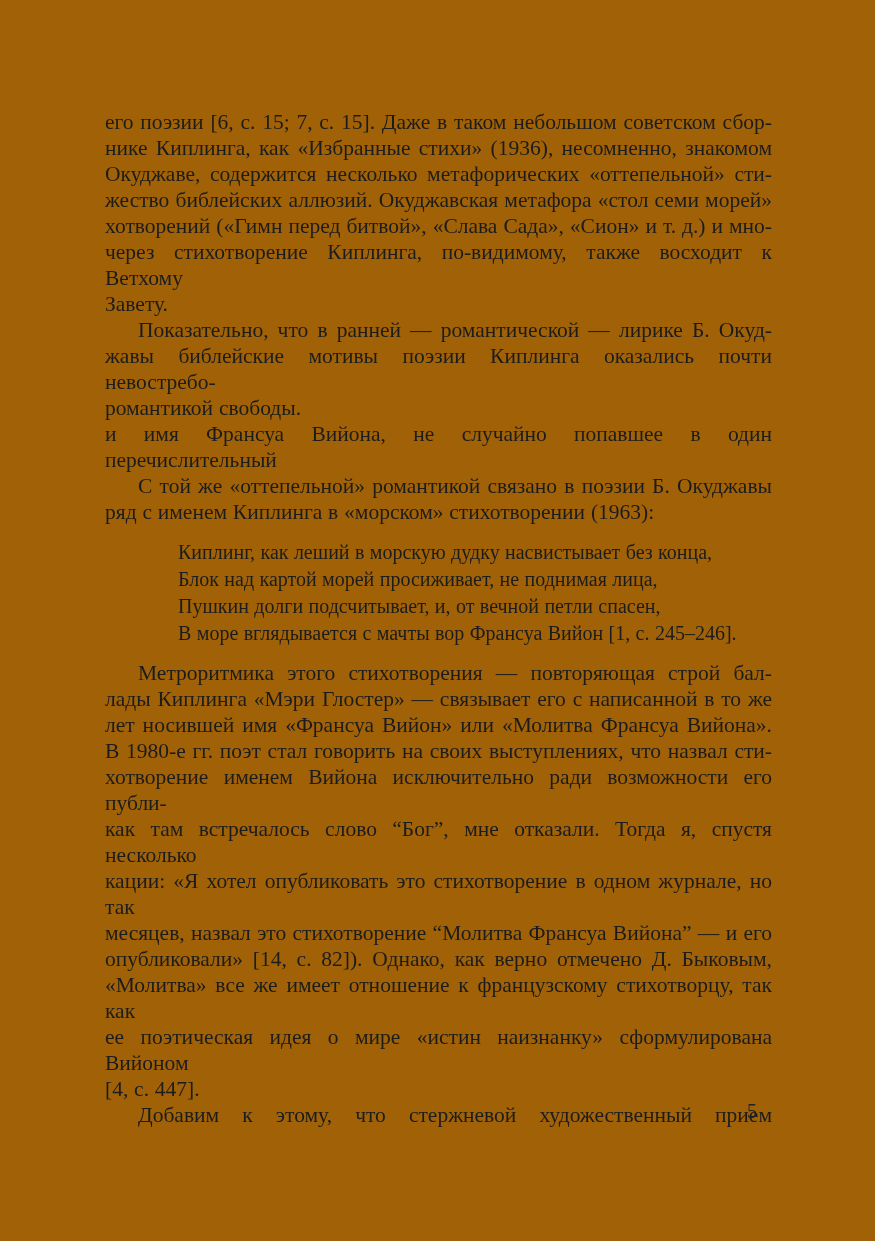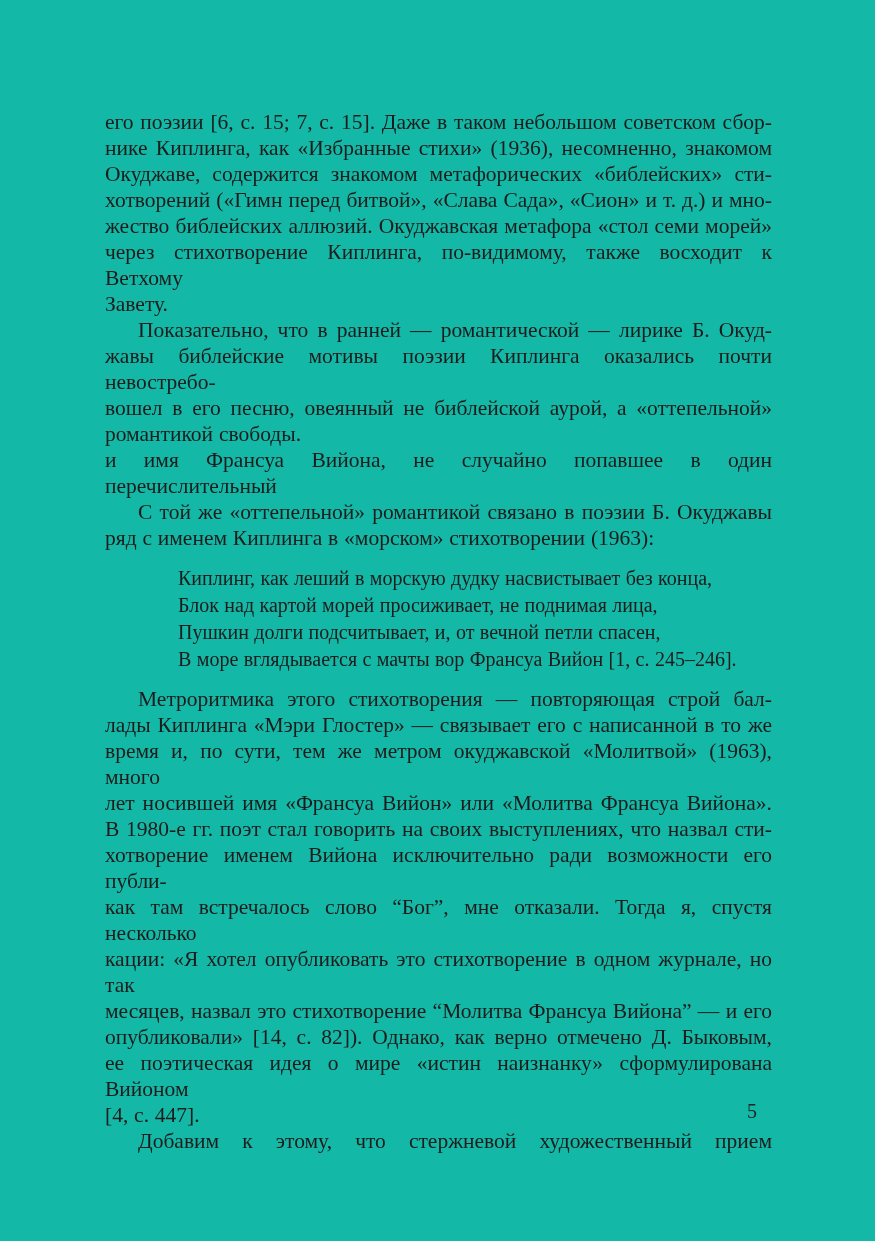--- a/index.html
+++ b/index.html
@@ -4,21 +4,21 @@
 <style>
   html, body {
     margin: 0;
     padding: 0;
     background: #ffffff;
   }
   .page {
     position: relative;
     width: 875px;
     height: 1241px;
-    background: #14b8a6;
+    background: #a16207;
     font-family: "Liberation Serif", "DejaVu Serif", serif;
     color: #1c1c1c;
     overflow: hidden;
   }
   .text-block {
     position: absolute;
     left: 105px;
     top: 109px;
     width: 667px;
   }
@@ -55,54 +55,53 @@
   }
 </style>
 </head>
 <body>
 
 <div class="page">
   <div class="text-block">
     <div class="para">
         <div class="line">его поэзии [6, с. 15; 7, с. 15]. Даже в таком небольшом советском сбор-</div>
         <div class="line">нике Киплинга, как «Избранные стихи» (1936), несомненно, знакомом</div>
-        <div class="line">Окуджаве, содержится знакомом метафорических «библейских» сти-</div>
+        <div class="line">Окуджаве, содержится несколько метафорических «оттепельной» сти-</div>
+        <div class="line">жество библейских аллюзий. Окуджавская метафора «стол семи морей»</div>
         <div class="line">хотворений («Гимн перед битвой», «Слава Сада», «Сион» и т. д.) и мно-</div>
-        <div class="line">жество библейских аллюзий. Окуджавская метафора «стол семи морей»</div>
         <div class="line">через стихотворение Киплинга, по-видимому, также восходит к Ветхому</div>
         <div class="line last">Завету.</div>
       </div>
     <div class="para">
         <div class="line indent">Показательно, что в ранней — романтической — лирике Б. Окуд-</div>
         <div class="line">жавы библейские мотивы поэзии Киплинга оказались почти невостребо-</div>
-        <div class="line">вошел в его песню, овеянный не библейской аурой, а «оттепельной»</div>
         <div class="line last">романтикой свободы.</div>
       </div>
     <div class="para">
         <div class="line">и имя Франсуа Вийона, не случайно попавшее в один перечислительный</div>
         <div class="line indent">С той же «оттепельной» романтикой связано в поэзии Б. Окуджавы</div>
         <div class="line last">ряд с именем Киплинга в «морском» стихотворении (1963):</div>
       </div>
     <div class="para verse">
         <div class="line">Киплинг, как леший в морскую дудку насвистывает без конца,</div>
         <div class="line">Блок над картой морей просиживает, не поднимая лица,</div>
         <div class="line">Пушкин долги подсчитывает, и, от вечной петли спасен,</div>
         <div class="line last">В море вглядывается с мачты вор Франсуа Вийон [1, с. 245–246].</div>
       </div>
     <div class="para">
         <div class="line indent">Метроритмика этого стихотворения — повторяющая строй бал-</div>
         <div class="line">лады Киплинга «Мэри Глостер» — связывает его с написанной в то же</div>
-        <div class="line">время и, по сути, тем же метром окуджавской «Молитвой» (1963), много</div>
         <div class="line">лет носившей имя «Франсуа Вийон» или «Молитва Франсуа Вийона».</div>
         <div class="line">В 1980-е гг. поэт стал говорить на своих выступлениях, что назвал сти-</div>
         <div class="line">хотворение именем Вийона исключительно ради возможности его публи-</div>
         <div class="line">как там встречалось слово “Бог”, мне отказали. Тогда я, спустя несколько</div>
         <div class="line">кации: «Я хотел опубликовать это стихотворение в одном журнале, но так</div>
         <div class="line">месяцев, назвал это стихотворение “Молитва Франсуа Вийона” — и его</div>
         <div class="line">опубликовали» [14, с. 82]). Однако, как верно отмечено Д. Быковым,</div>
+        <div class="line">«Молитва» все же имеет отношение к французскому стихотворцу, так как</div>
         <div class="line">ее поэтическая идея о мире «истин наизнанку» сформулирована Вийоном</div>
         <div class="line last">[4, с. 447].</div>
       </div>
     <div class="para">
         <div class="line indent">Добавим к этому, что стержневой художественный прием</div>
       </div>
   </div>
   <div class="page-number">5</div>
 </div>
 

